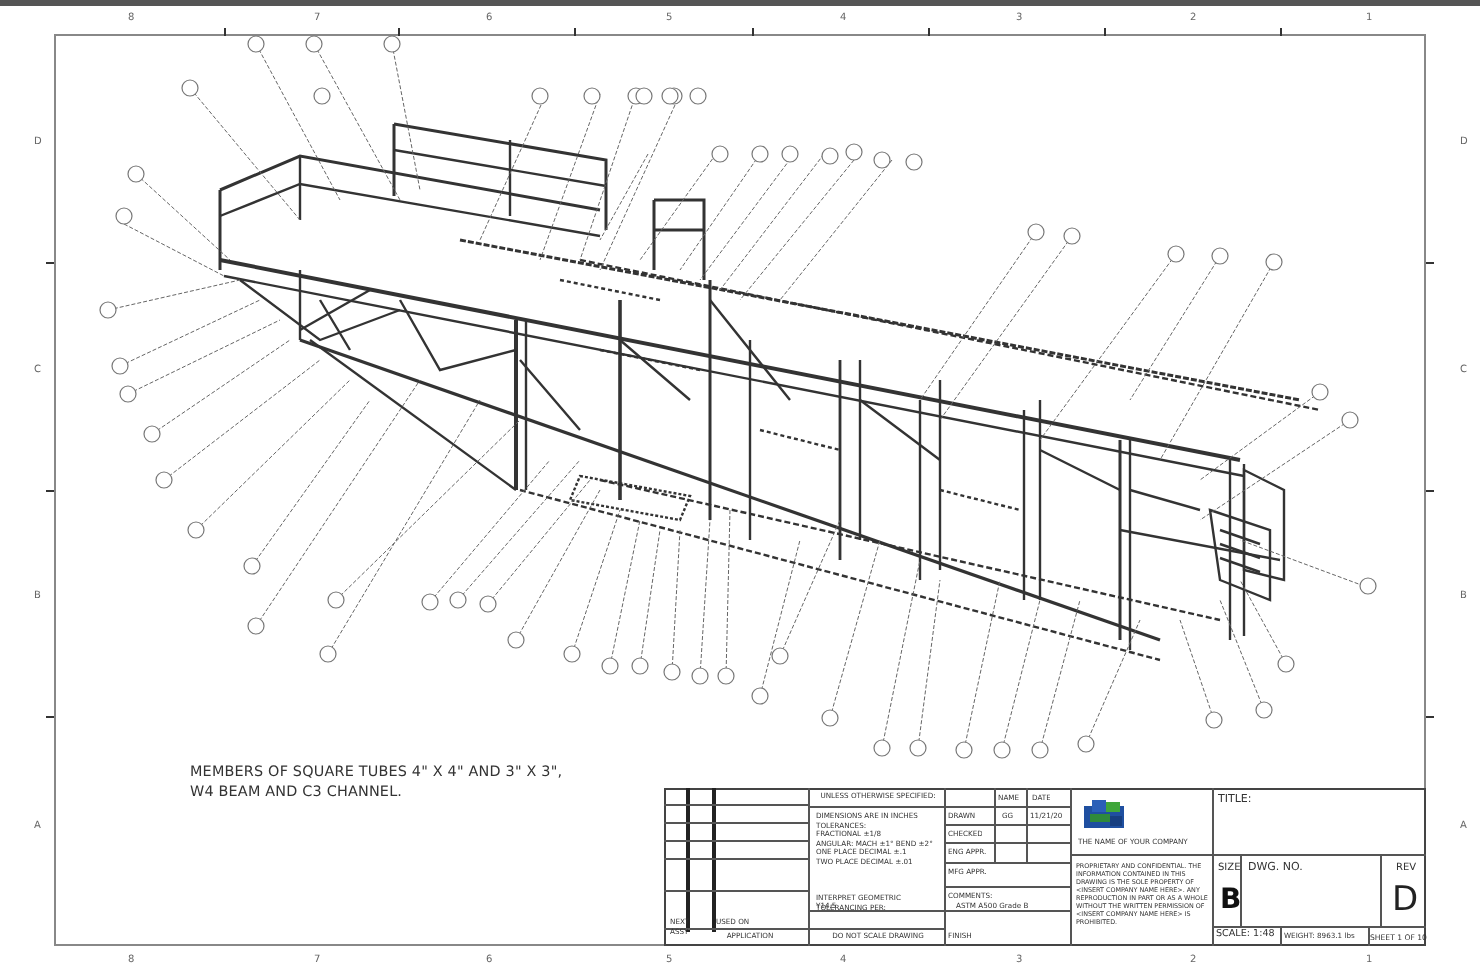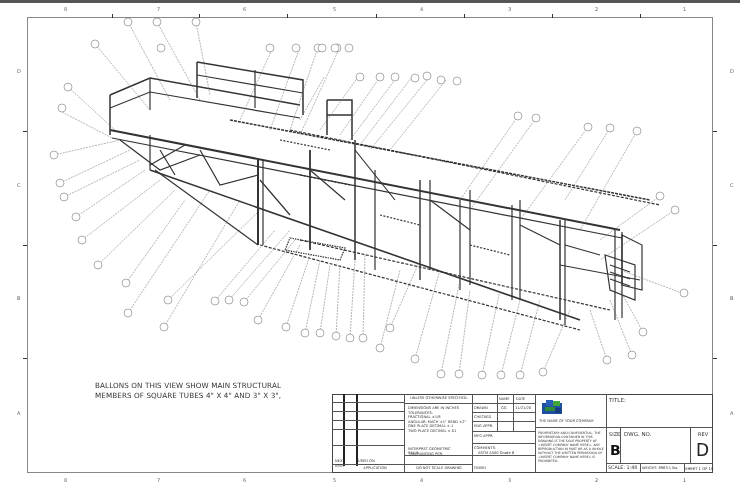--- a/index.html
+++ b/index.html
@@ -247,22 +247,22 @@
       <circle cx="501" cy="375" r="4"></circle>
       <circle cx="520" cy="375" r="4"></circle>
     <circle cx="543" cy="372" r="4"></circle>
       <circle cx="607" cy="360" r="4"></circle>
       <circle cx="632" cy="355" r="4"></circle>
       <circle cx="643" cy="332" r="4"></circle>
   </g>
 </svg>
 
 <div class="note">
-  <div>BALLONS ON THIS VIEW SHOW MAIN STRUCTURAL</div>
   <div>MEMBERS OF SQUARE TUBES 4" X 4" AND 3" X 3",</div>
+  <div>W4 BEAM AND C3 CHANNEL.</div>
 </div>
 
 <div class="tb" style="left:332px;top:394px;width:381px;height:79px"></div>
 
 <div class="vthick" style="left:343px;top:394px;height:72px"></div>
 <div class="vthick" style="left:356px;top:394px;height:72px"></div>
 <div class="vline" style="left:404px;top:394px;height:79px"></div>
 <div class="vline" style="left:472px;top:394px;height:79px"></div>
 <div class="vline" style="left:497px;top:394px;height:37px"></div>
 <div class="vline" style="left:513px;top:394px;height:37px"></div>

